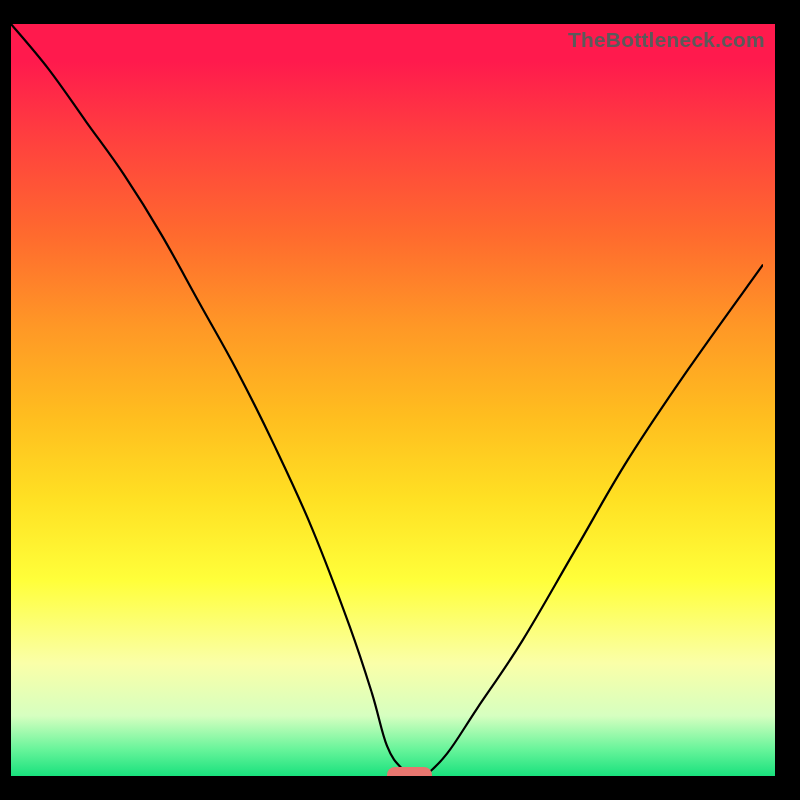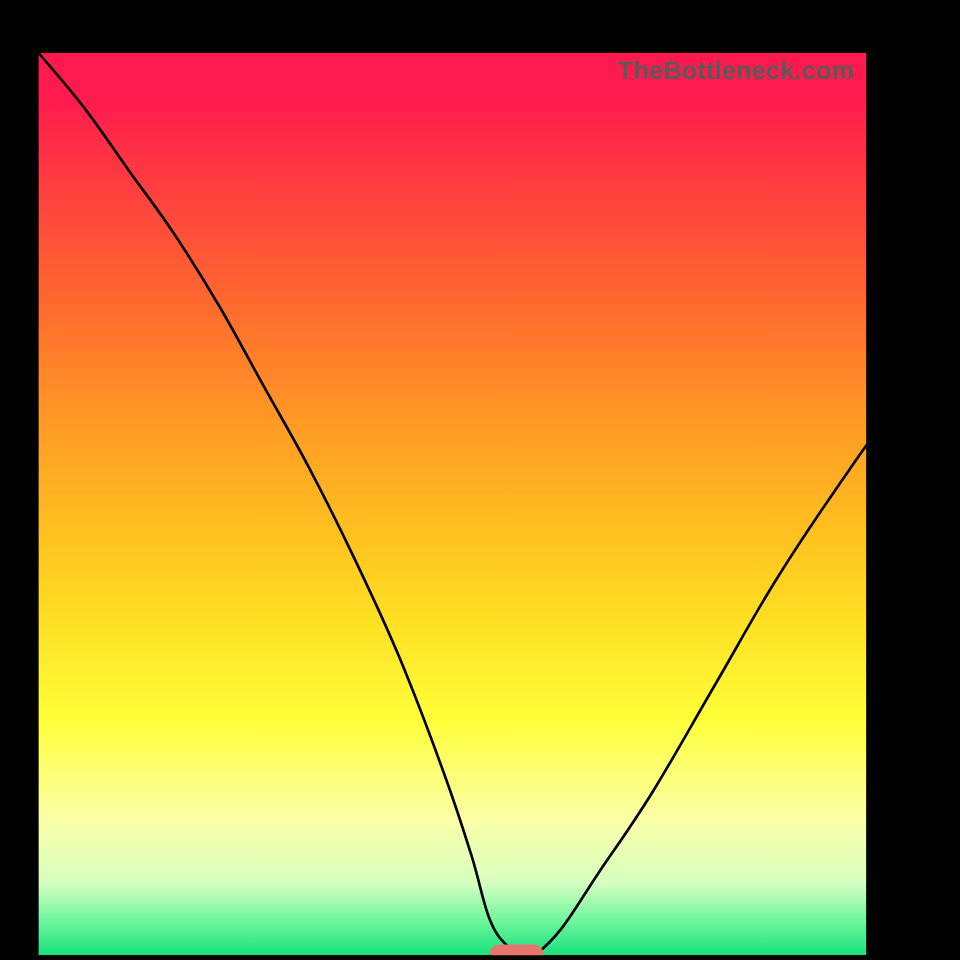--- a/index.html
+++ b/index.html
@@ -13,26 +13,25 @@
   .frame {
     position: absolute;
     top: 0;
     left: 0;
     width: 800px;
     height: 800px;
     background: #000000;
   }
   .plot-area {
     position: absolute;
-    left: 32px;
+    left: 11px;
     top: 24px;
-    width: 690px;
+    width: 764px;
     height: 752px;
     overflow: hidden;
-    margin-top: 20px;
   }
   
   .gradient {
     position: absolute;
     inset: 0;
     background: linear-gradient(
       to bottom,
       #ff1a4d 0%,
       #ff1a4d 5%,
       #ff3f3f 15%,

